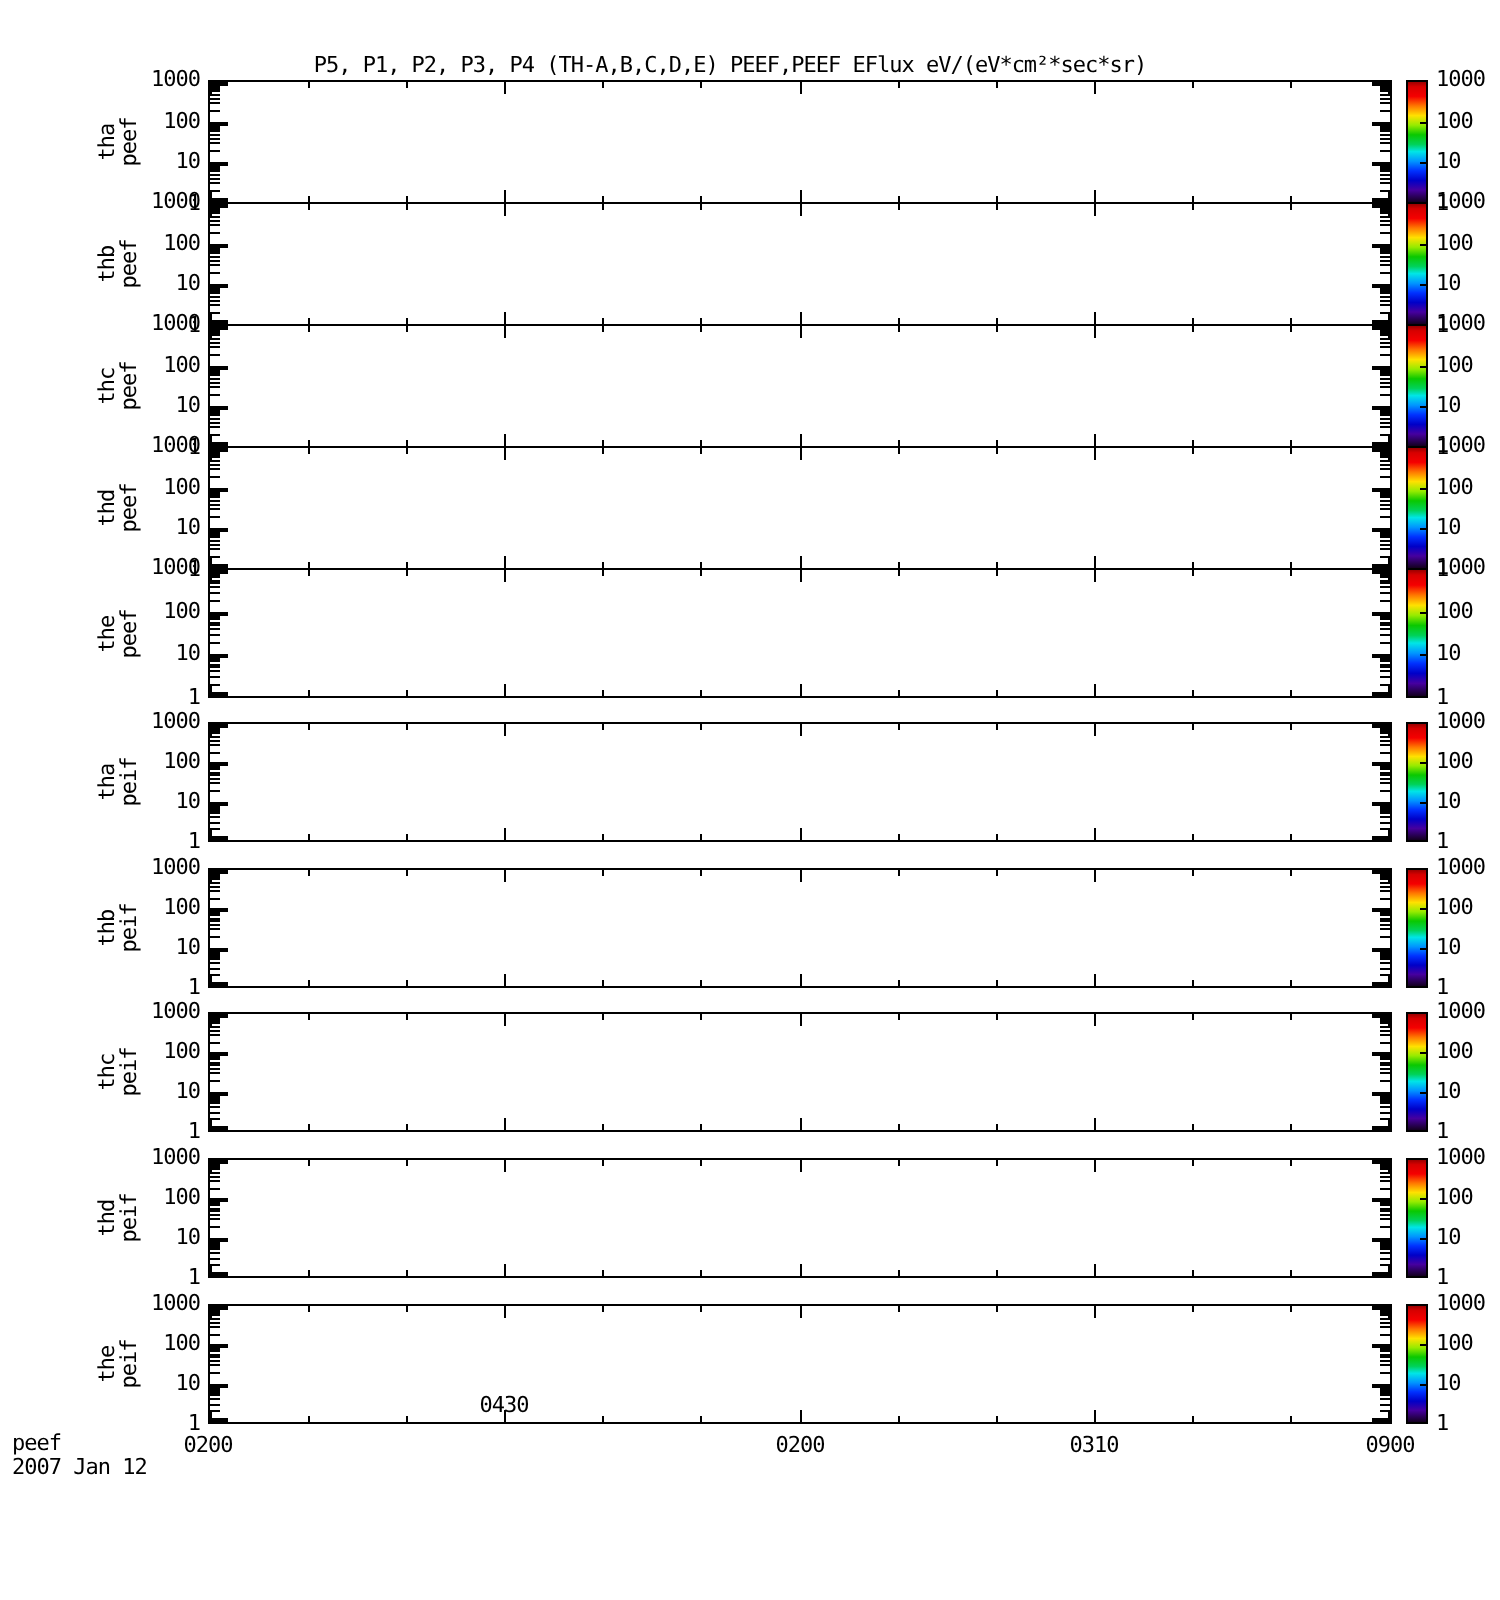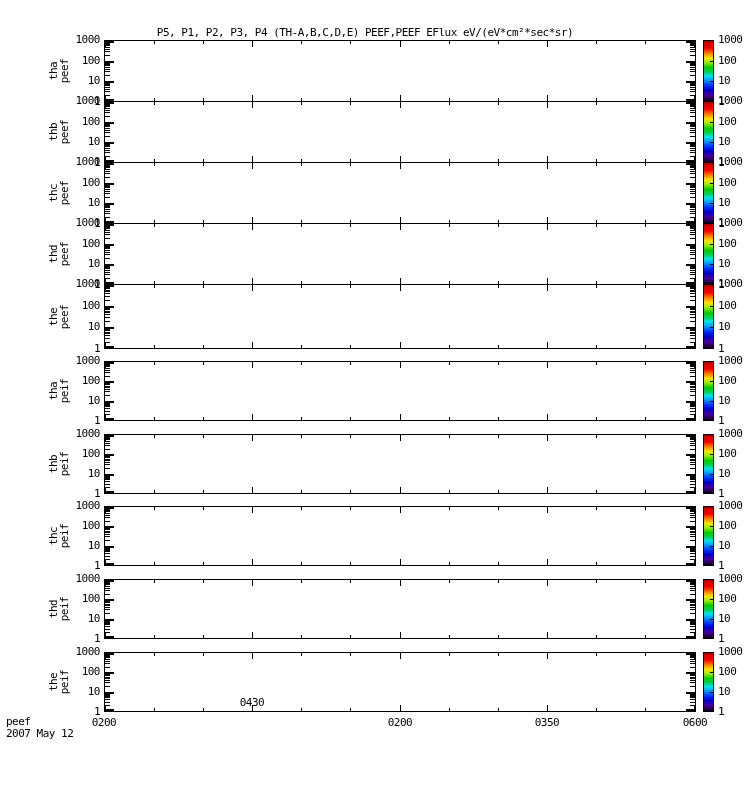--- a/index.html
+++ b/index.html
@@ -22,21 +22,21 @@
   }
   .cbar{position:absolute;border:1px solid #000;box-sizing:border-box;}
   .footer-lab{position:absolute;font-size:11px;line-height:12px;letter-spacing:-0.5px;white-space:nowrap;}
 </style>
 </head>
 <body>
 
 <div id="plot-title">P5, P1, P2, P3, P4 (TH-A,B,C,D,E)  PEEF,PEEF  EFlux eV/(eV*cm²*sec*sr)</div>
 <div id="plot-canvas"></div>
 <div class="footer-lab" style="left:6px;top:716px;">peef</div>
-<div class="footer-lab" style="left:6px;top:728px;">2007 May 12</div>
+<div class="footer-lab" style="left:6px;top:728px;">2007 Jan 12</div>
 
 <div class="panel" style="left: 104px; top: 40px; width: 592px; height: 62px;">
     <div class="tick" style="left: 0px; top: 0px; width: 9px; height: 2px;"></div>
     <div class="tick" style="right: 0px; top: 0px; width: 9px; height: 2px;"></div>
     <div class="tick" style="left: 0px; top: 20px; width: 9px; height: 2px;"></div>
     <div class="tick" style="right: 0px; top: 20px; width: 9px; height: 2px;"></div>
     <div class="tick" style="left: 0px; top: 40px; width: 9px; height: 2px;"></div>
     <div class="tick" style="right: 0px; top: 40px; width: 9px; height: 2px;"></div>
     <div class="tick" style="left: 0px; top: 58px; width: 9px; height: 2px;"></div>
     <div class="tick" style="right: 0px; top: 58px; width: 9px; height: 2px;"></div>
@@ -1007,14 +1007,14 @@
     <div class="tick" style="right: 0px; top: 19px; width: 3px; height: 1px;"></div>
     <div class="tick" style="right: 0px; top: 39px; width: 3px; height: 1px;"></div>
   </div>
 <div class="cblab" style="left: 718px; top: 645px;">1000</div>
 <div class="cblab" style="left: 718px; top: 665px;">100</div>
 <div class="cblab" style="left: 718px; top: 685px;">10</div>
 <div class="cblab" style="left: 718px; top: 705px;">1</div>
 <div class="xlab" style="left: 84px; top: 716px; width: 40px;">0200</div>
 <div class="xlab" style="left: 232px; top: 696px; width: 40px;">0430</div>
 <div class="xlab" style="left: 380px; top: 716px; width: 40px;">0200</div>
-<div class="xlab" style="left: 527px; top: 716px; width: 40px;">0350</div>
-<div class="xlab" style="left: 675px; top: 716px; width: 40px;">0600</div>
+<div class="xlab" style="left: 527px; top: 716px; width: 40px;">0310</div>
+<div class="xlab" style="left: 675px; top: 716px; width: 40px;">0900</div>
 
 </body></html>

